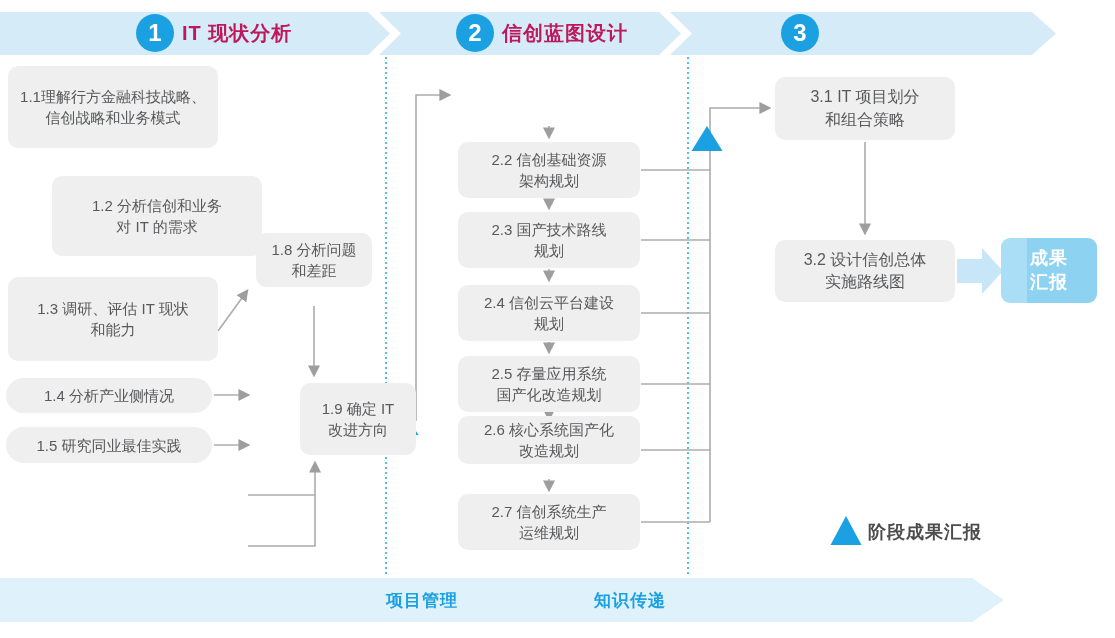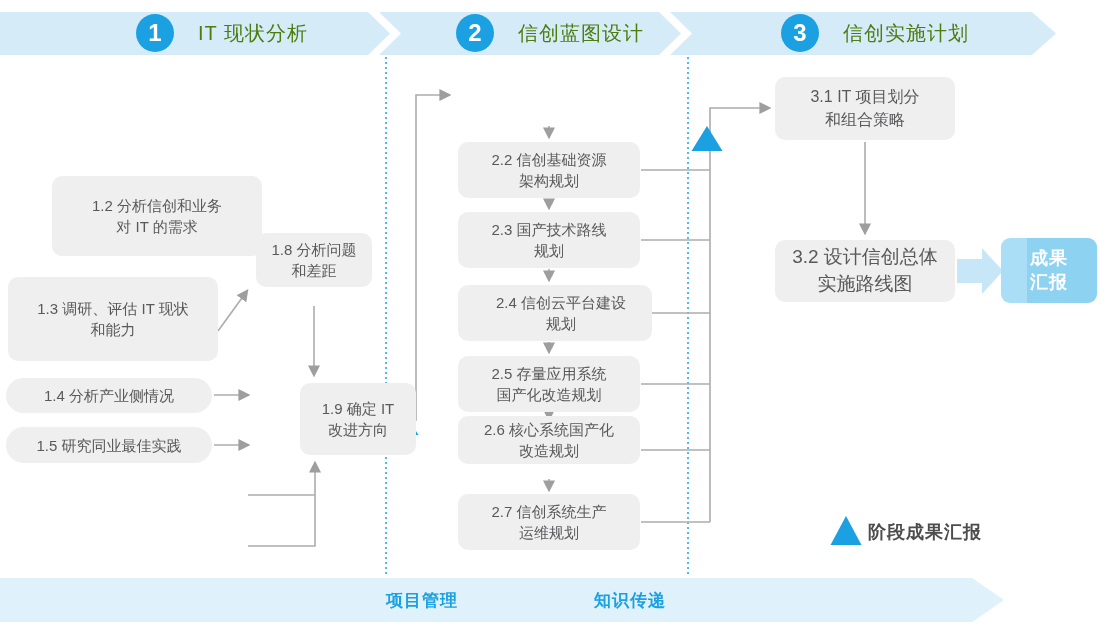--- a/index.html
+++ b/index.html
@@ -13,21 +13,21 @@
     display:flex;align-items:center;justify-content:center;text-align:center;
     white-space:pre-line;font-size:15px;line-height:1.4;z-index:2;
   }
   .pill{border-radius:19px;}
   .phase{position:absolute;top:13px;height:40px;display:flex;align-items:center;z-index:3;}
   .pnum{
     width:38px;height:38px;border-radius:50%;background:#1BA0E2;color:#ffffff;
     display:flex;align-items:center;justify-content:center;
     font-size:24px;font-weight:bold;margin-right:8px;
   }
-  .ptitle{color:#4d7c0f;font-size:20px;font-weight:normal;letter-spacing:1px;margin-left:16px;}
+  .ptitle{color:#be185d;font-size:20px;font-weight:bold;letter-spacing:1px;}
   .report{
     position:absolute;left:1001px;top:238px;width:96px;height:65px;border-radius:9px;
     background:linear-gradient(to right,#A9DEF6 0px,#A9DEF6 26px,#8DD2F1 26px);
     color:#ffffff;font-size:18px;font-weight:bold;line-height:1.3;
     display:flex;align-items:center;justify-content:center;text-align:center;
     white-space:pre-line;z-index:2;letter-spacing:1px;
   }
   .legend-label{
     position:absolute;left:868px;top:518px;height:28px;display:flex;align-items:center;
     color:#4D4D4D;font-size:18px;font-weight:bold;letter-spacing:1px;z-index:2;
@@ -94,50 +94,51 @@
   <div class="phase" style="left:136px;">
     <span class="pnum">1</span>
     <span class="ptitle">IT 现状分析</span>
   </div>
   <div class="phase" style="left:456px;">
     <span class="pnum">2</span>
     <span class="ptitle">信创蓝图设计</span>
   </div>
   <div class="phase" style="left:781px;">
     <span class="pnum">3</span>
-    <span class="ptitle">信创实施计划</span>
   </div>
 
+  <div class="gbox" style="left:8px;top:66px;width:210px;height:82px;">1.1理解行方金融科技战略、
+信创战略和业务模式</div>
   <div class="gbox" style="left:8px;top:176px;width:210px;height:80px;margin-left:44px;">1.2 分析信创和业务
 对 IT 的需求</div>
   <div class="gbox" style="left:8px;top:277px;width:210px;height:84px;">1.3 调研、评估 IT 现状
 和能力</div>
   <div class="gbox pill" style="left:6px;top:378px;width:206px;height:35px;">1.4 分析产业侧情况</div>
   <div class="gbox pill" style="left:6px;top:427px;width:206px;height:36px;">1.5 研究同业最佳实践</div>
   <div class="gbox" style="left:256px;top:233px;width:116px;height:54px;">1.8 分析问题
 和差距</div>
   <div class="gbox" style="left:256px;top:383px;width:116px;height:72px;margin-left:44px;">1.9 确定 IT
 改进方向</div>
 
   <div class="gbox" style="left:458px;top:142px;width:182px;height:56px;">2.2 信创基础资源
 架构规划</div>
   <div class="gbox" style="left:458px;top:212px;width:182px;height:56px;">2.3 国产技术路线
 规划</div>
-  <div class="gbox" style="left:458px;top:285px;width:182px;height:56px;padding-left:12px;">2.4 信创云平台建设
+  <div class="gbox" style="left:458px;top:285px;width:182px;height:56px;">2.4 信创云平台建设
 规划</div>
   <div class="gbox" style="left:458px;top:356px;width:182px;height:56px;">2.5 存量应用系统
 国产化改造规划</div>
   <div class="gbox" style="left:458px;top:416px;width:182px;height:48px;">2.6 核心系统国产化
 改造规划</div>
   <div class="gbox" style="left:458px;top:494px;width:182px;height:56px;">2.7 信创系统生产
 运维规划</div>
 
   <div class="gbox" style="left:775px;top:77px;width:180px;height:63px;font-size:16px;">3.1 IT 项目划分
 和组合策略</div>
-  <div class="gbox" style="left:775px;top:240px;width:180px;height:62px;font-size:19px;">3.2 设计信创总体
+  <div class="gbox" style="left:775px;top:240px;width:180px;height:62px;font-size:16px;">3.2 设计信创总体
 实施路线图</div>
 
   <div class="report">成果
 汇报</div>
 
   <div class="legend-label">阶段成果汇报</div>
 
   <div class="footer-label" style="left:377px;">项目管理</div>
   <div class="footer-label" style="left:585px;">知识传递</div>
 

